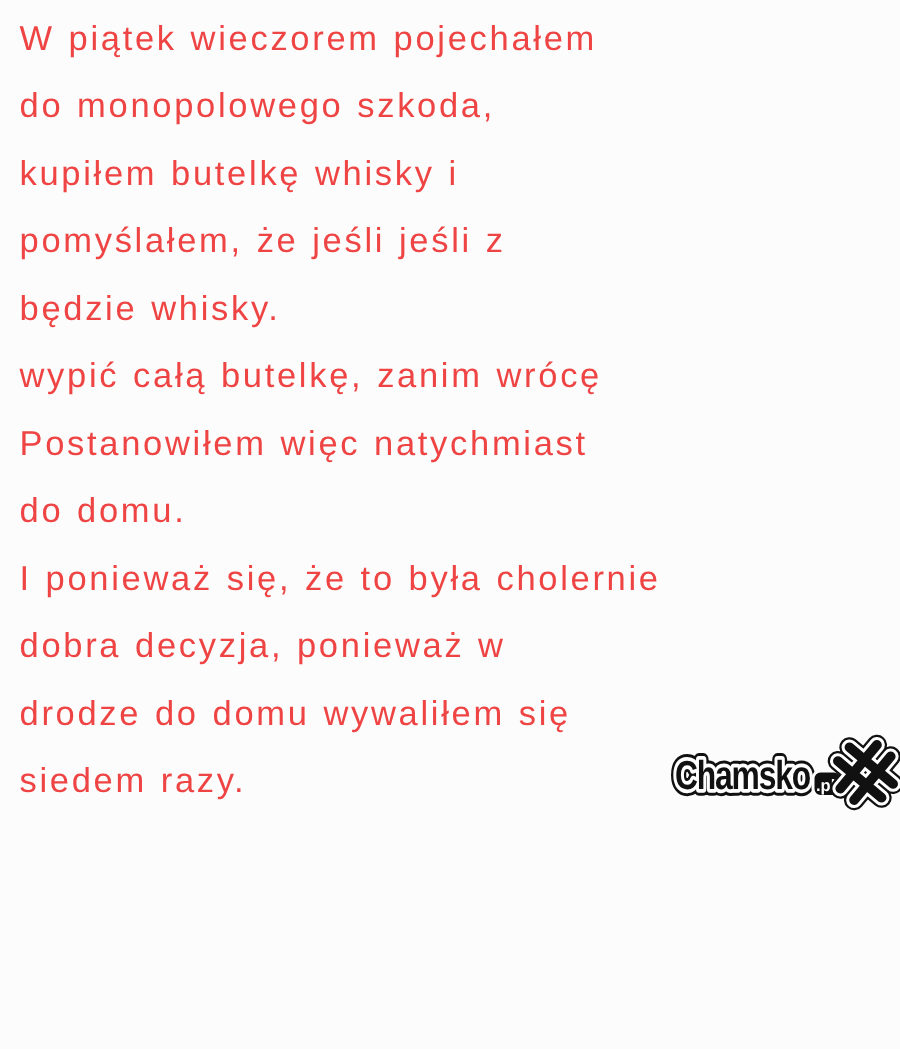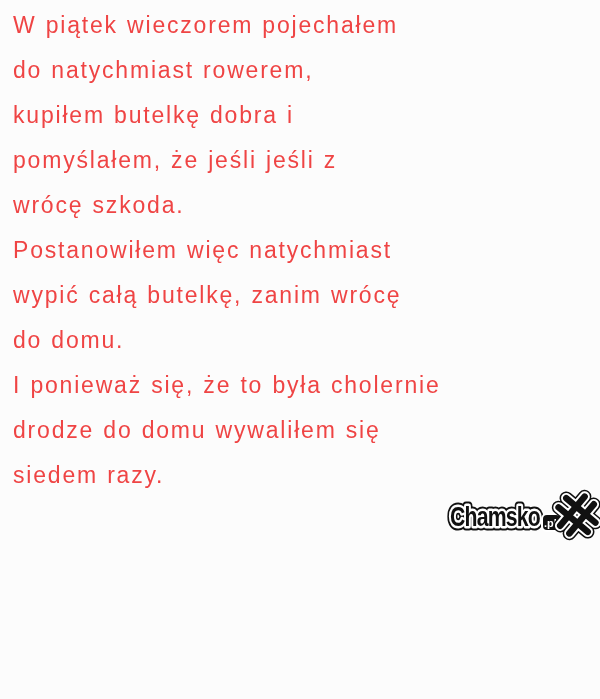--- a/index.html
+++ b/index.html
@@ -38,28 +38,29 @@
   }
   svg text {
     font-family: "Liberation Sans", sans-serif;
   }
 </style>
 </head>
 <body>
 
 <div class="meme-text">
   <div class="meme-line">W piątek wieczorem pojechałem</div>
-  <div class="meme-line">do natychmiast rowerem,</div>
-  <div class="meme-line">kupiłem butelkę dobra i</div>
+  <div class="meme-line">do monopolowego szkoda,</div>
+  <div class="meme-line">kupiłem butelkę whisky i</div>
   <div class="meme-line">pomyślałem, że jeśli jeśli z</div>
-  <div class="meme-line">wrócę szkoda.</div>
+  <div class="meme-line">będzie whisky.</div>
+  <div class="meme-line">wypić całą butelkę, zanim wrócę</div>
   <div class="meme-line">Postanowiłem więc natychmiast</div>
-  <div class="meme-line">wypić całą butelkę, zanim wrócę</div>
   <div class="meme-line">do domu.</div>
   <div class="meme-line">I ponieważ się, że to była cholernie</div>
+  <div class="meme-line">dobra decyzja, ponieważ w</div>
   <div class="meme-line">drodze do domu wywaliłem się</div>
   <div class="meme-line">siedem razy.</div>
 </div>
 
 <div class="watermark">
   <svg width="154" height="60" viewBox="0 0 154 60">
 
     <g>
       <text x="4" y="40" font-size="27" font-weight="bold" letter-spacing="-1" textLength="90" lengthAdjust="spacingAndGlyphs" fill="none" stroke="#111111" stroke-width="9" stroke-linejoin="round">Chamsko</text>
       <text x="4" y="40" font-size="27" font-weight="bold" letter-spacing="-1" textLength="90" lengthAdjust="spacingAndGlyphs" fill="none" stroke="#ffffff" stroke-width="5" stroke-linejoin="round">Chamsko</text>

